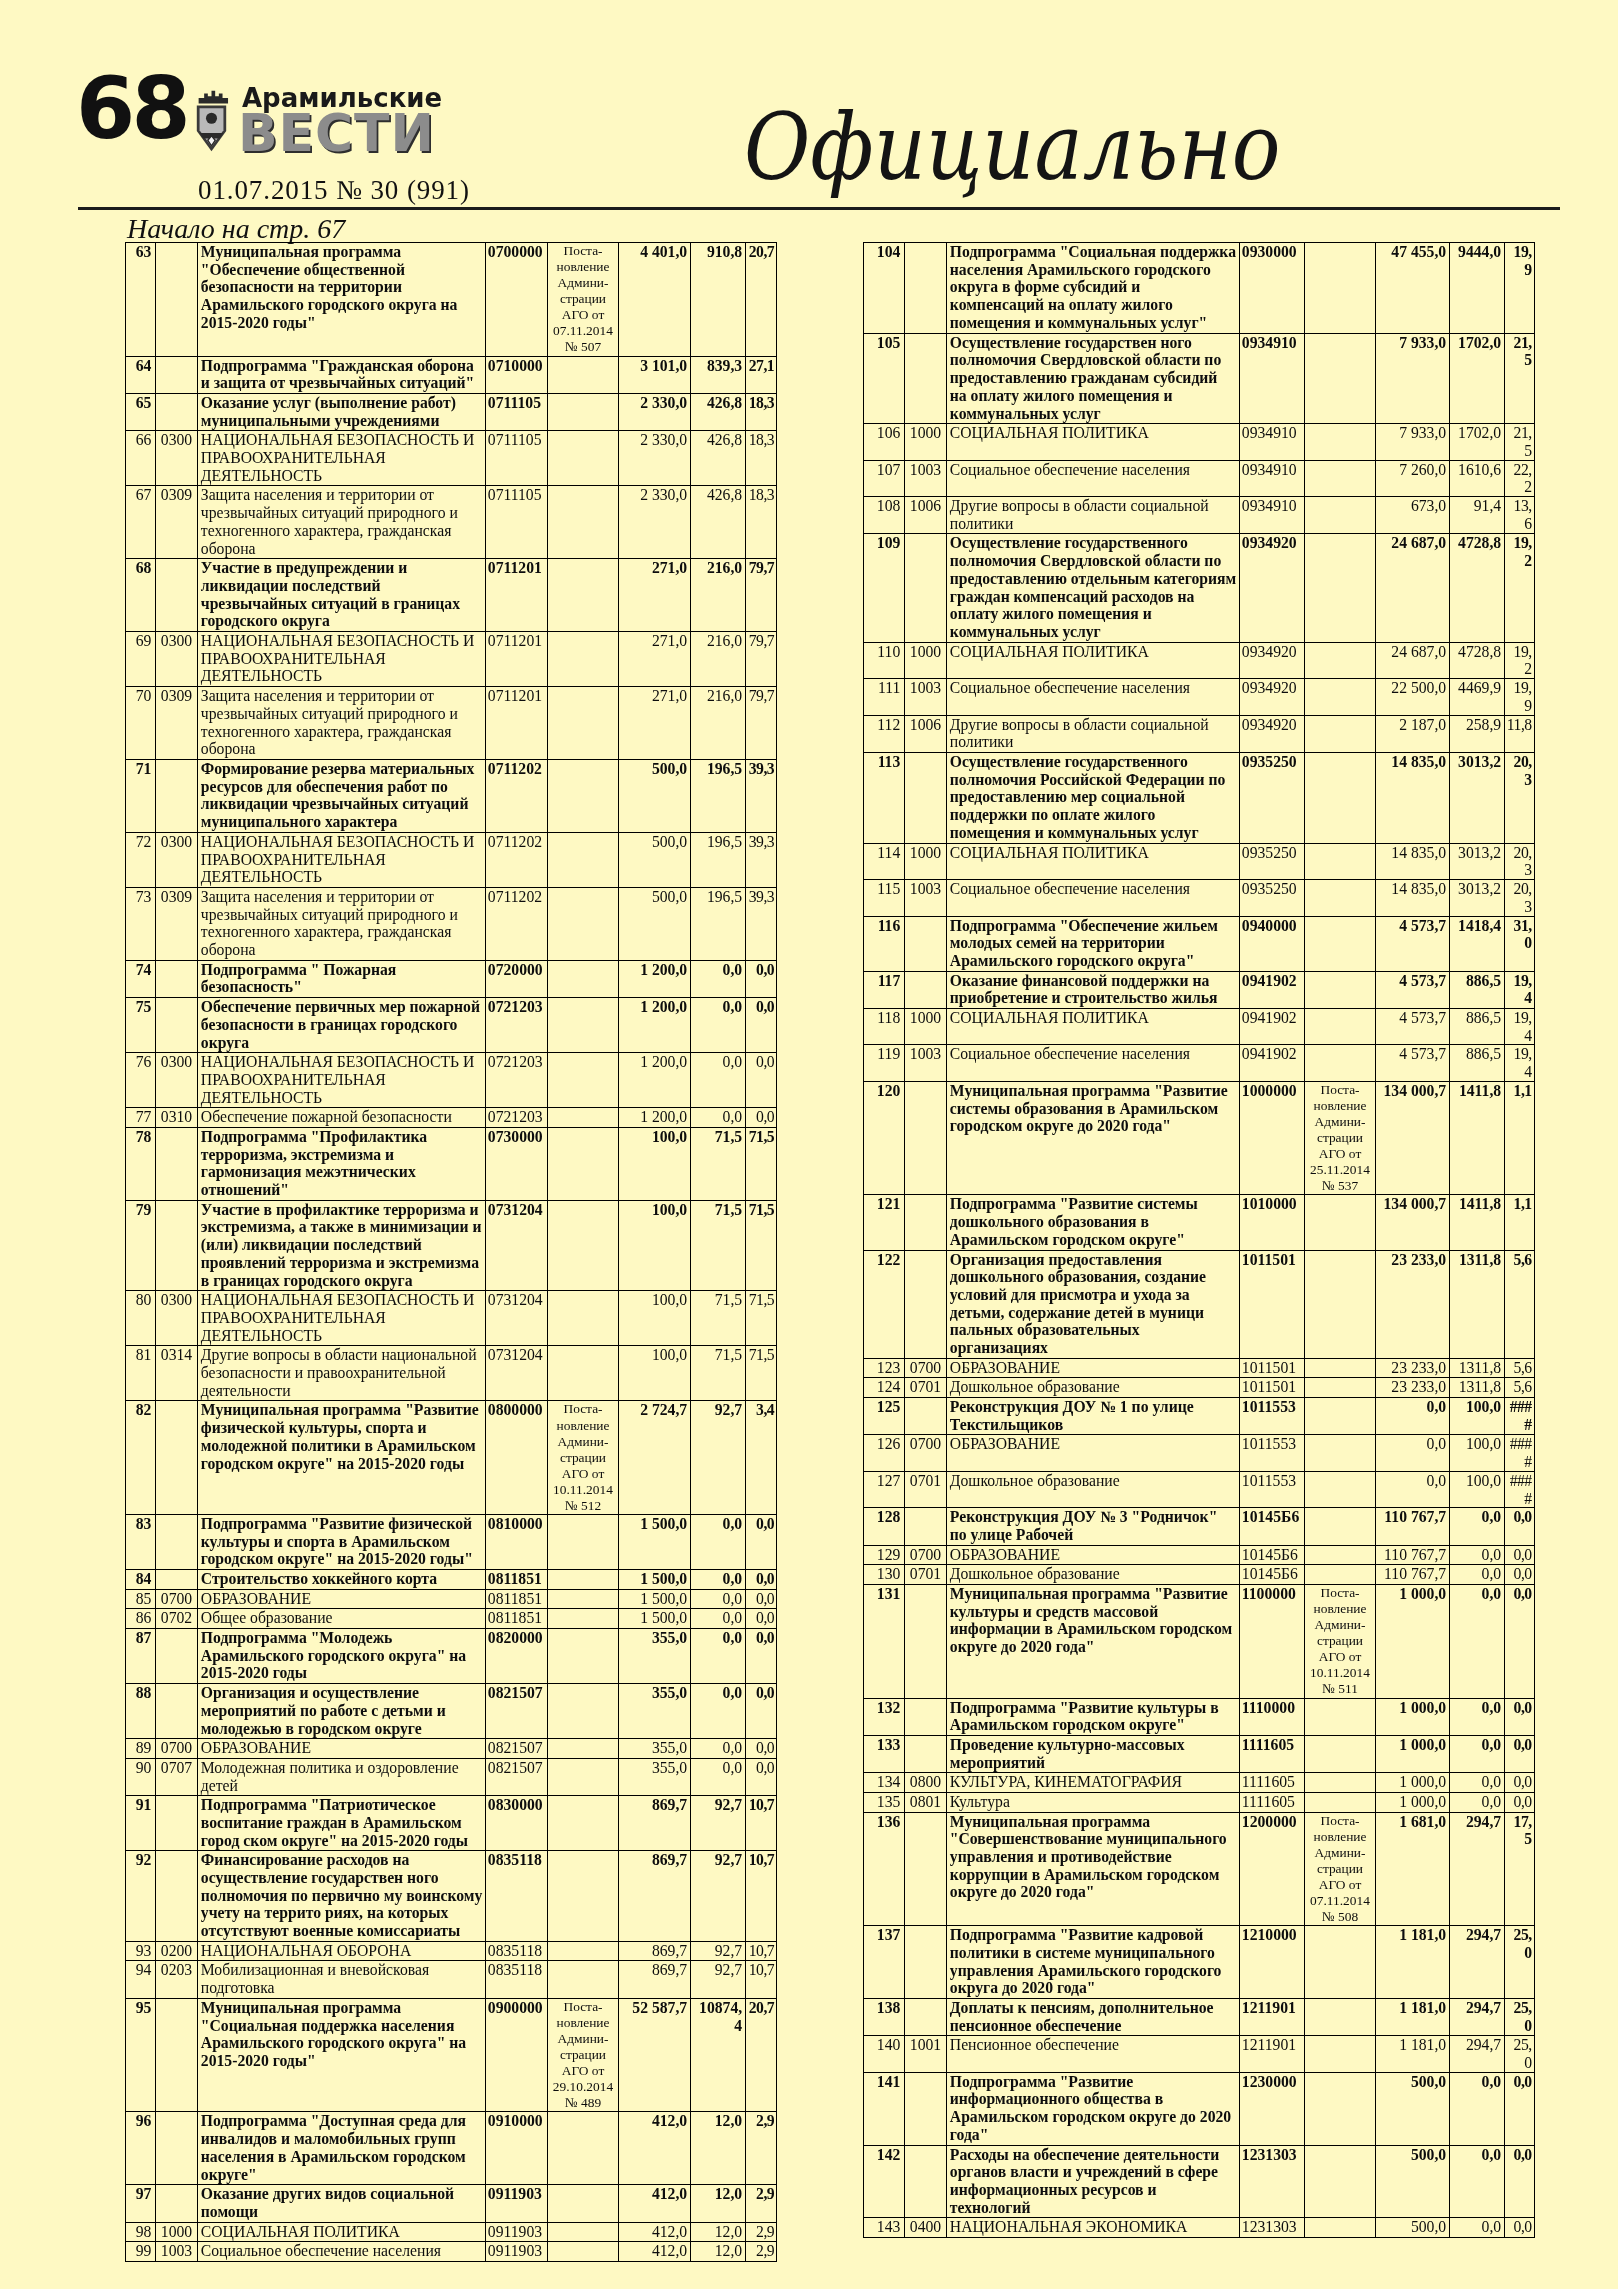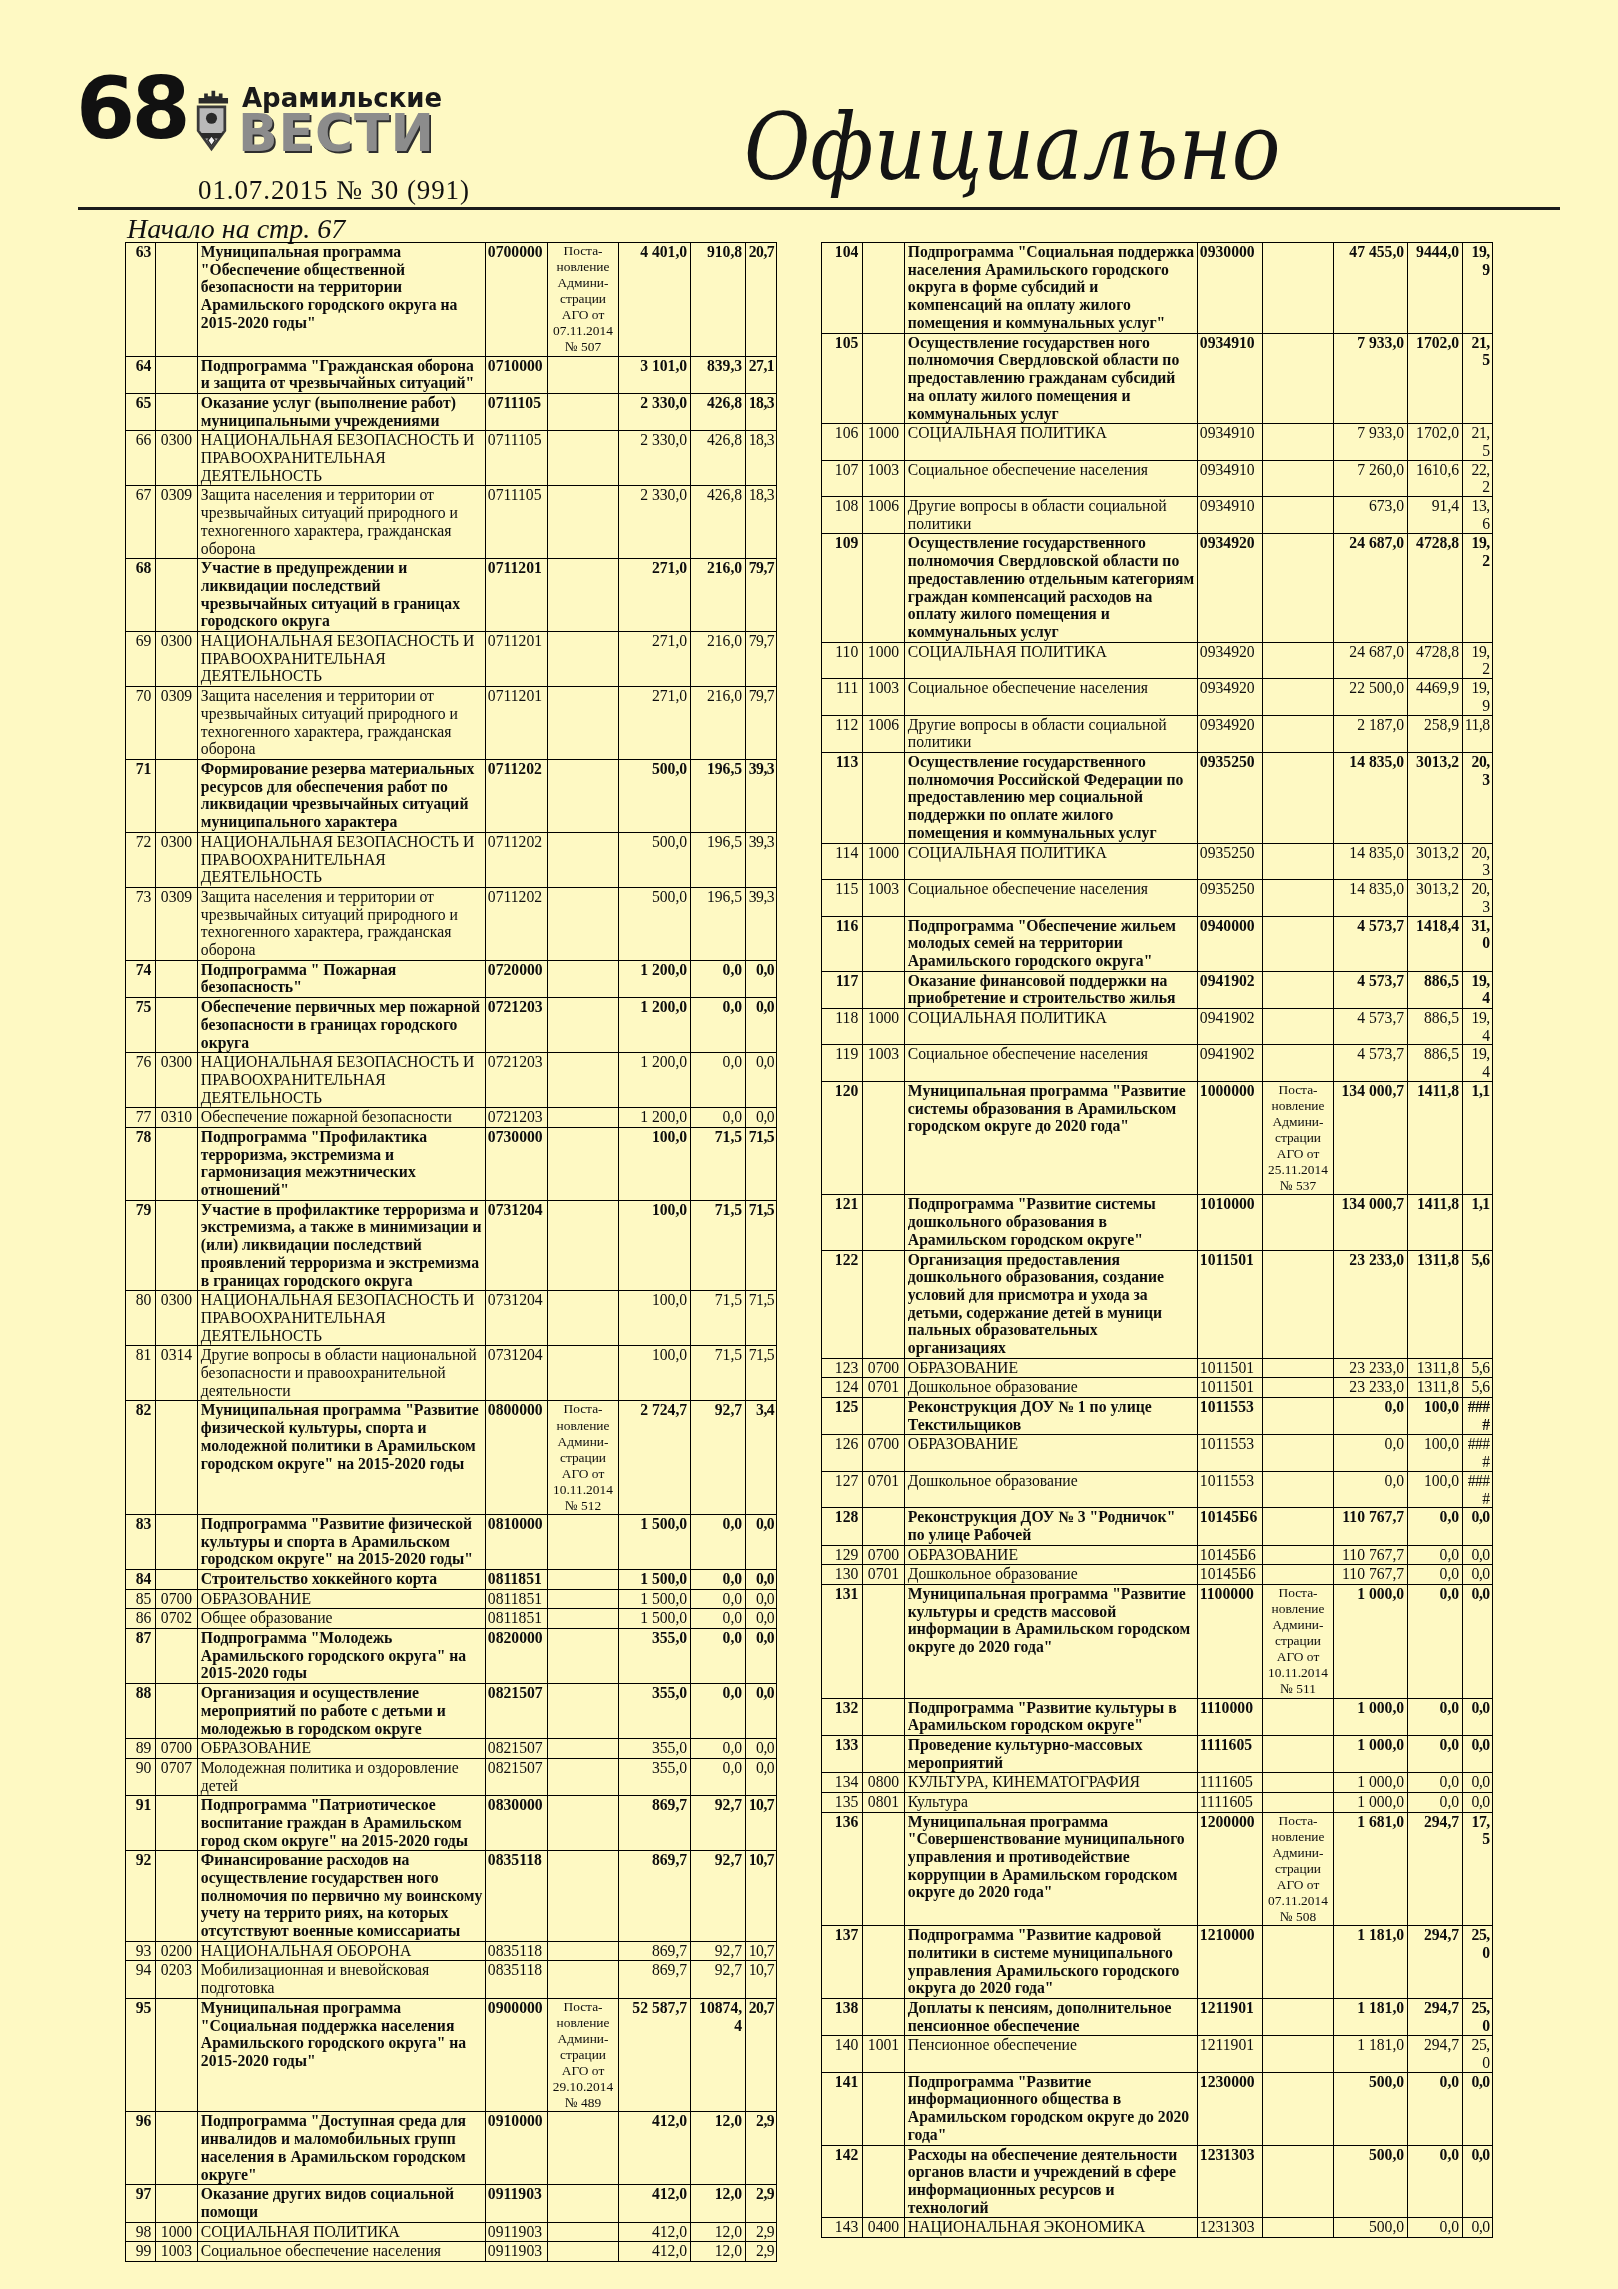--- a/index.html
+++ b/index.html
@@ -17,21 +17,21 @@
   .issue{position:absolute;left:198px;top:175px;font-size:27px;letter-spacing:0.9px;color:#111;}
   .section-title{position:absolute;left:744px;top:102px;font-style:italic;font-size:92px;
            line-height:1;font-family:"DejaVu Serif",serif;transform:scaleX(.88);
            transform-origin:left;color:#141414;}
   .head-rule{position:absolute;left:78px;top:207px;width:1482px;height:2.8px;background:#1c1c1c;}
   .continuation{position:absolute;left:127px;top:213px;font-style:italic;font-size:28px;color:#111;}
   
   table.budget{position:absolute;top:242px;border-collapse:collapse;table-layout:fixed;
            border:1.8px solid #000;}
   #tbl-left{left:125px;width:652px;}
-  #tbl-right{left:821px;width:671px;}
+  #tbl-right{left:863px;width:671px;}
   td{border:1.8px solid #000;vertical-align:top;font-size:15.7px;line-height:1.13;
      padding:0 1.8px;word-wrap:break-word;}
   tr.b td{font-weight:bold;}
   tr.b td.res{font-weight:normal;margin-top:8px;}
   td.num{text-align:right;padding-right:3.7px;}
   td.sec{text-align:center;padding:0 0.9px;}
   td.name{padding:0 1.8px 0.9px 2.8px;}
   td.code{padding-left:1.8px;}
   td.res{text-align:center;font-size:13.4px;line-height:1.2;white-space:pre-line;}
   td.v{text-align:right;padding-right:2.8px;}

